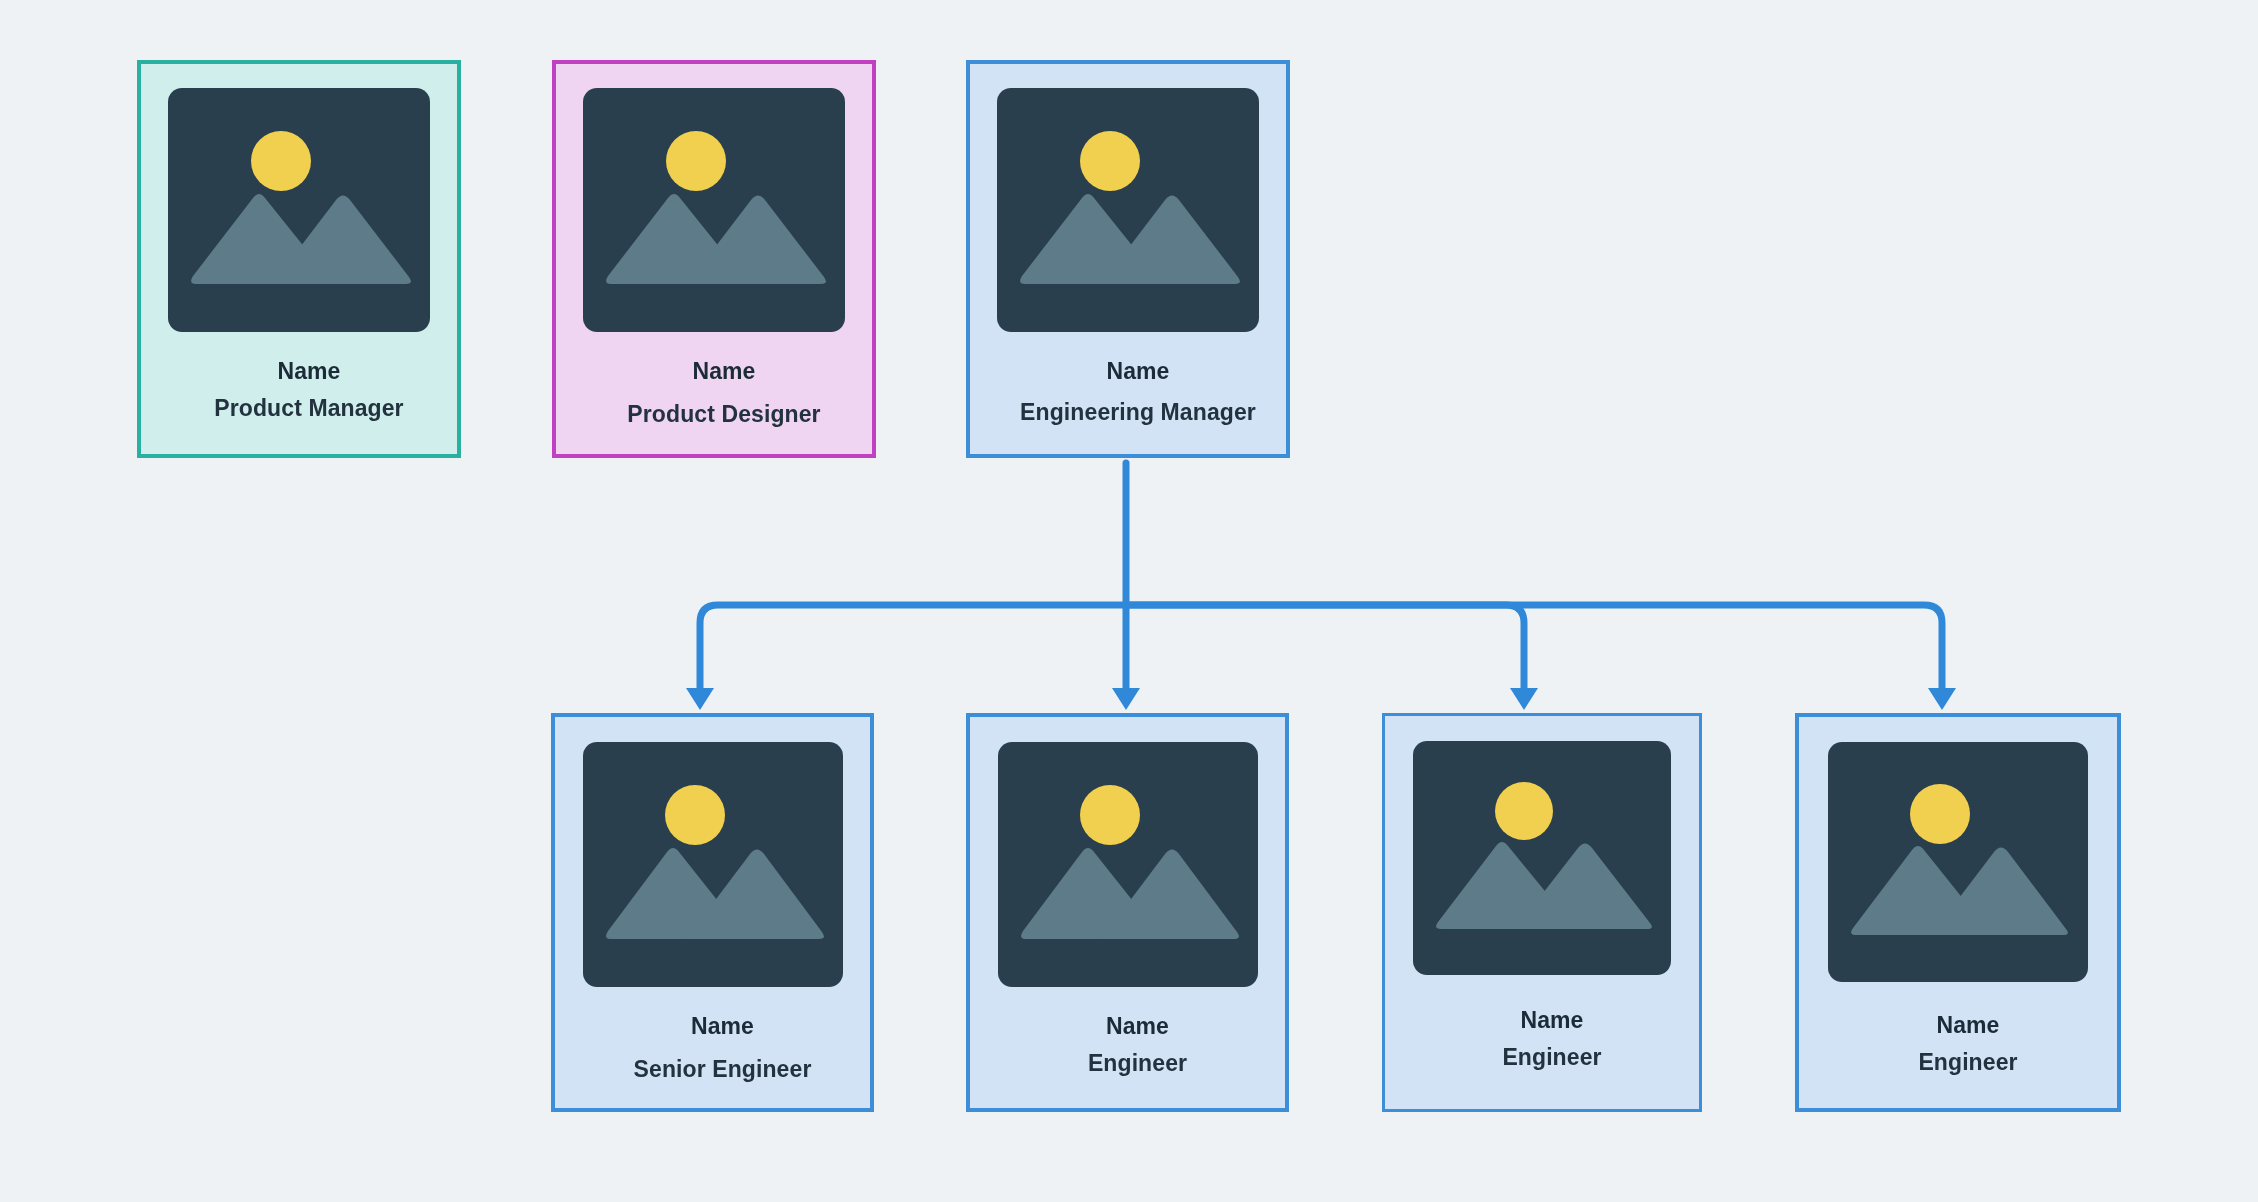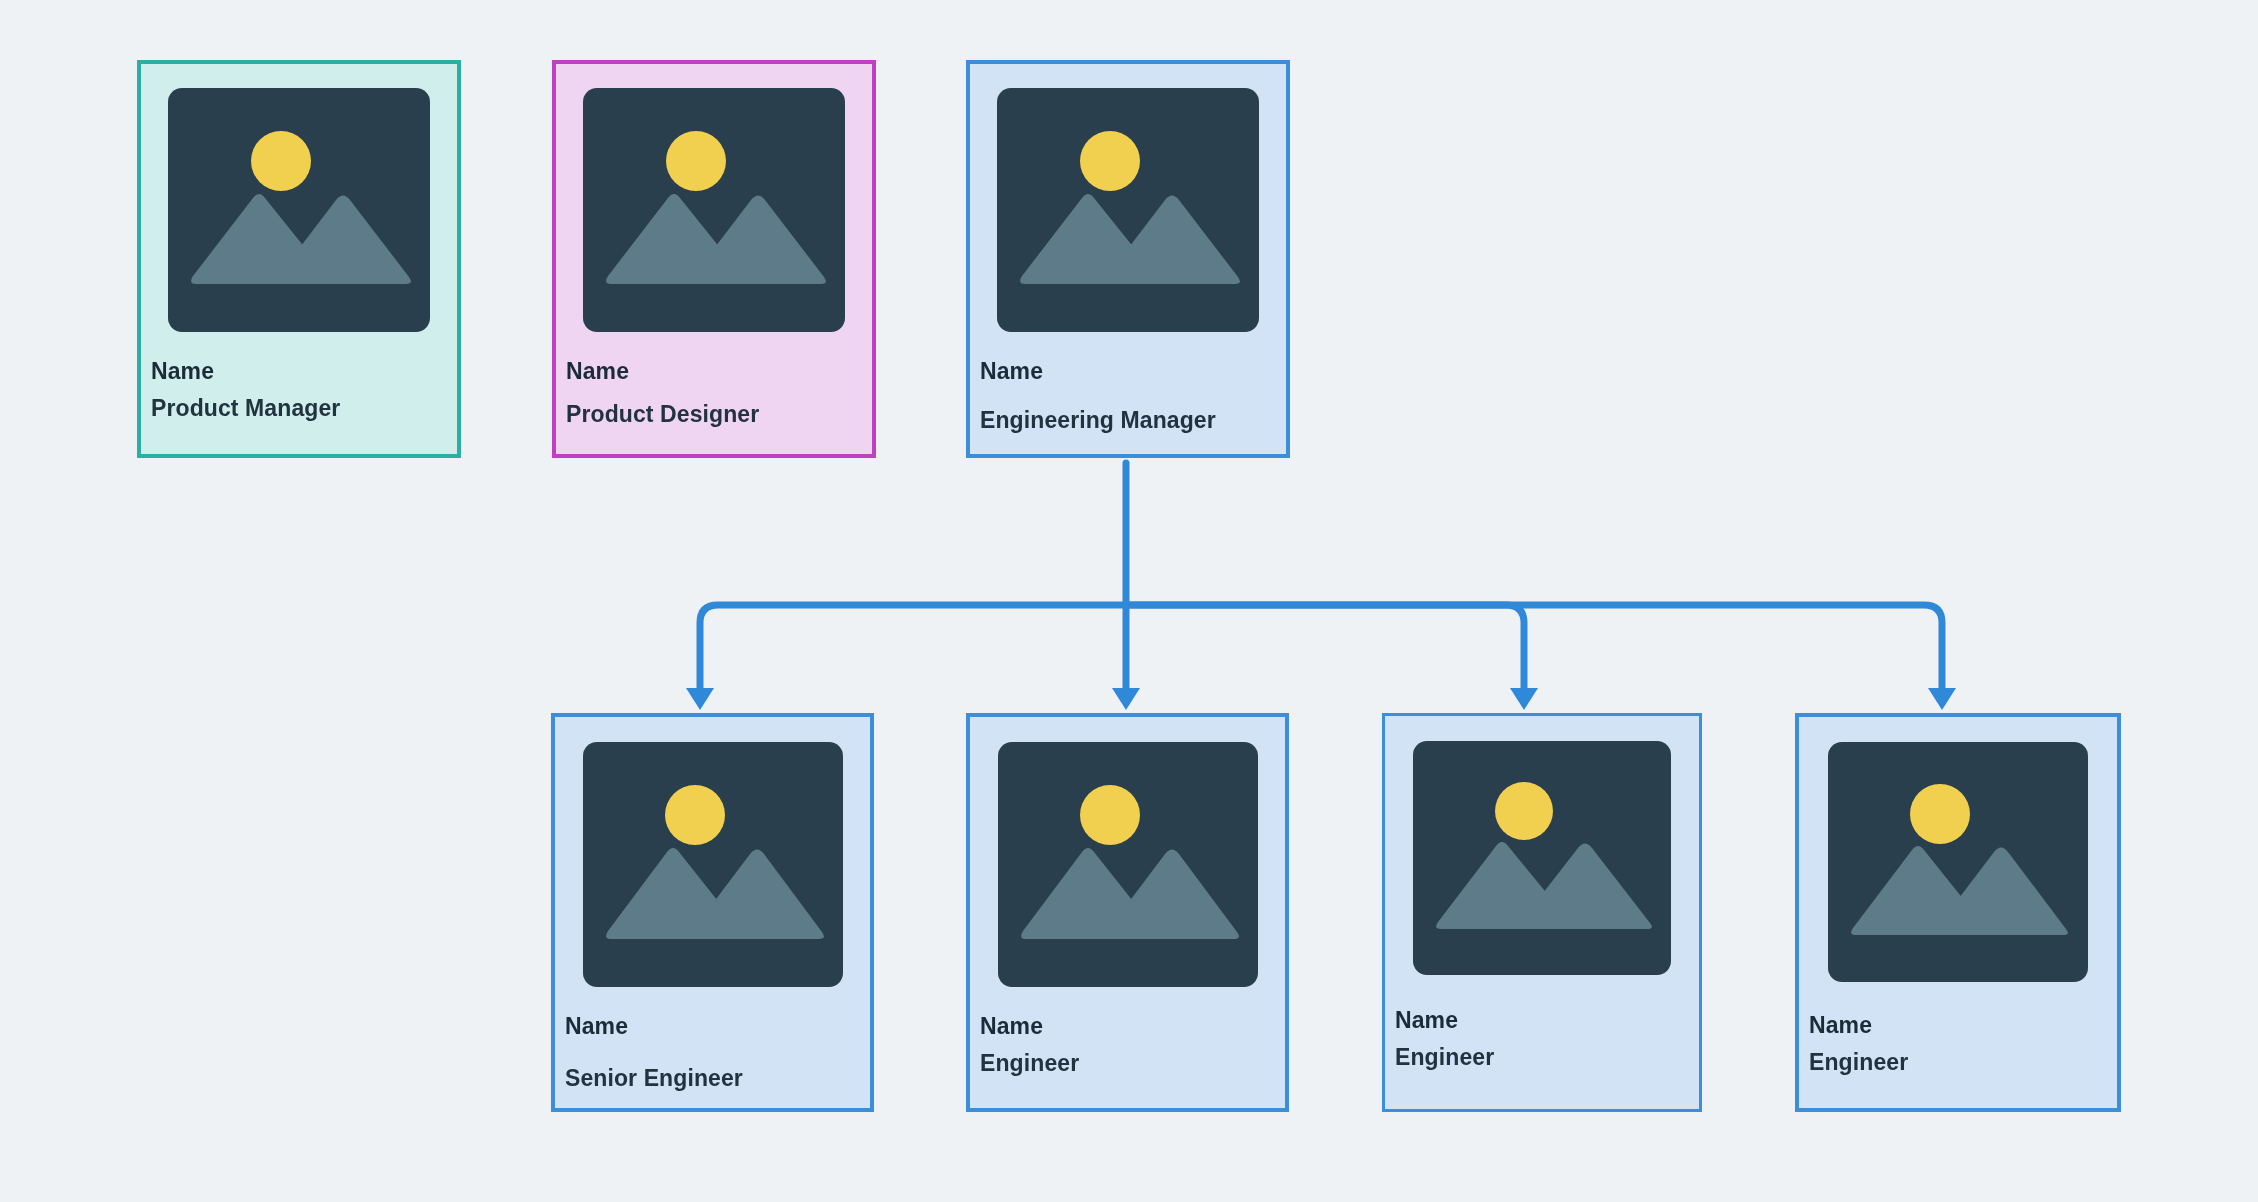--- a/index.html
+++ b/index.html
@@ -42,21 +42,21 @@
     border-radius: 14px;
     overflow: hidden;
     flex: none;
   }
   .thumb svg {
     display: block;
     width: 100%;
     height: 100%;
   }
   .card-text {
-    text-align: left;
+    text-align: center;
     width: 100%;
     color: #1f2d3a;
     line-height: 1.0;
     padding-left: 20px;
   }
   .card-name {
     font-weight: bold;
     font-size: 23px;
     letter-spacing: 0.1px;
     color: #1c2b38;
@@ -122,35 +122,35 @@
   <div class="card" style="left:966px; top:60px; width:324px; height:398px; border-width:4px; border-color:#3d8ed8; background:#d3e3f6; padding-top:24px;">
     <div class="thumb" style="width:262px; height:244px;">
       <svg viewBox="0 0 262 244" preserveAspectRatio="none">
         <circle cx="113" cy="73" r="30" fill="#f2d04f"></circle>
         <path d="M28 196 Q20 196 25 188 L85 110 Q91 102 97 110 L166 196 Z" fill="#5d7b88"></path>
         <path d="M104 196 L168 112 Q175 103 182 112 L241 189 Q246 196 238 196 Z" fill="#5d7b88"></path>
       </svg>
     </div>
     <div class="card-text" style="margin-top:28px;">
       <div class="card-name">Name</div>
-      <div class="card-role" style="margin-top:26px;">Engineering Manager</div>
+      <div class="card-role" style="margin-top:18px;">Engineering Manager</div>
     </div>
   </div>
 
   <div class="card" style="left:551px; top:713px; width:323px; height:399px; border-width:4px; border-color:#3d8ed8; background:#d3e3f6; padding-top:25px;">
     <div class="thumb" style="width:260px; height:245px;">
       <svg viewBox="0 0 260 245" preserveAspectRatio="none">
         <circle cx="112" cy="73" r="30" fill="#f2d04f"></circle>
         <path d="M28 197 Q20 197 25 189 L84 110 Q90 102 96 110 L165 197 Z" fill="#5d7b88"></path>
         <path d="M103 197 L167 112 Q174 103 181 112 L239 190 Q244 197 236 197 Z" fill="#5d7b88"></path>
       </svg>
     </div>
     <div class="card-text" style="margin-top:28px;">
       <div class="card-name">Name</div>
-      <div class="card-role" style="margin-top:29px;">Senior Engineer</div>
+      <div class="card-role" style="margin-top:20px;">Senior Engineer</div>
     </div>
   </div>
 
   <div class="card" style="left:966px; top:713px; width:323px; height:399px; border-width:4px; border-color:#3d8ed8; background:#d3e3f6; padding-top:25px;">
     <div class="thumb" style="width:260px; height:245px;">
       <svg viewBox="0 0 260 245" preserveAspectRatio="none">
         <circle cx="112" cy="73" r="30" fill="#f2d04f"></circle>
         <path d="M28 197 Q20 197 25 189 L84 110 Q90 102 96 110 L165 197 Z" fill="#5d7b88"></path>
         <path d="M103 197 L167 112 Q174 103 181 112 L239 190 Q244 197 236 197 Z" fill="#5d7b88"></path>
       </svg>

